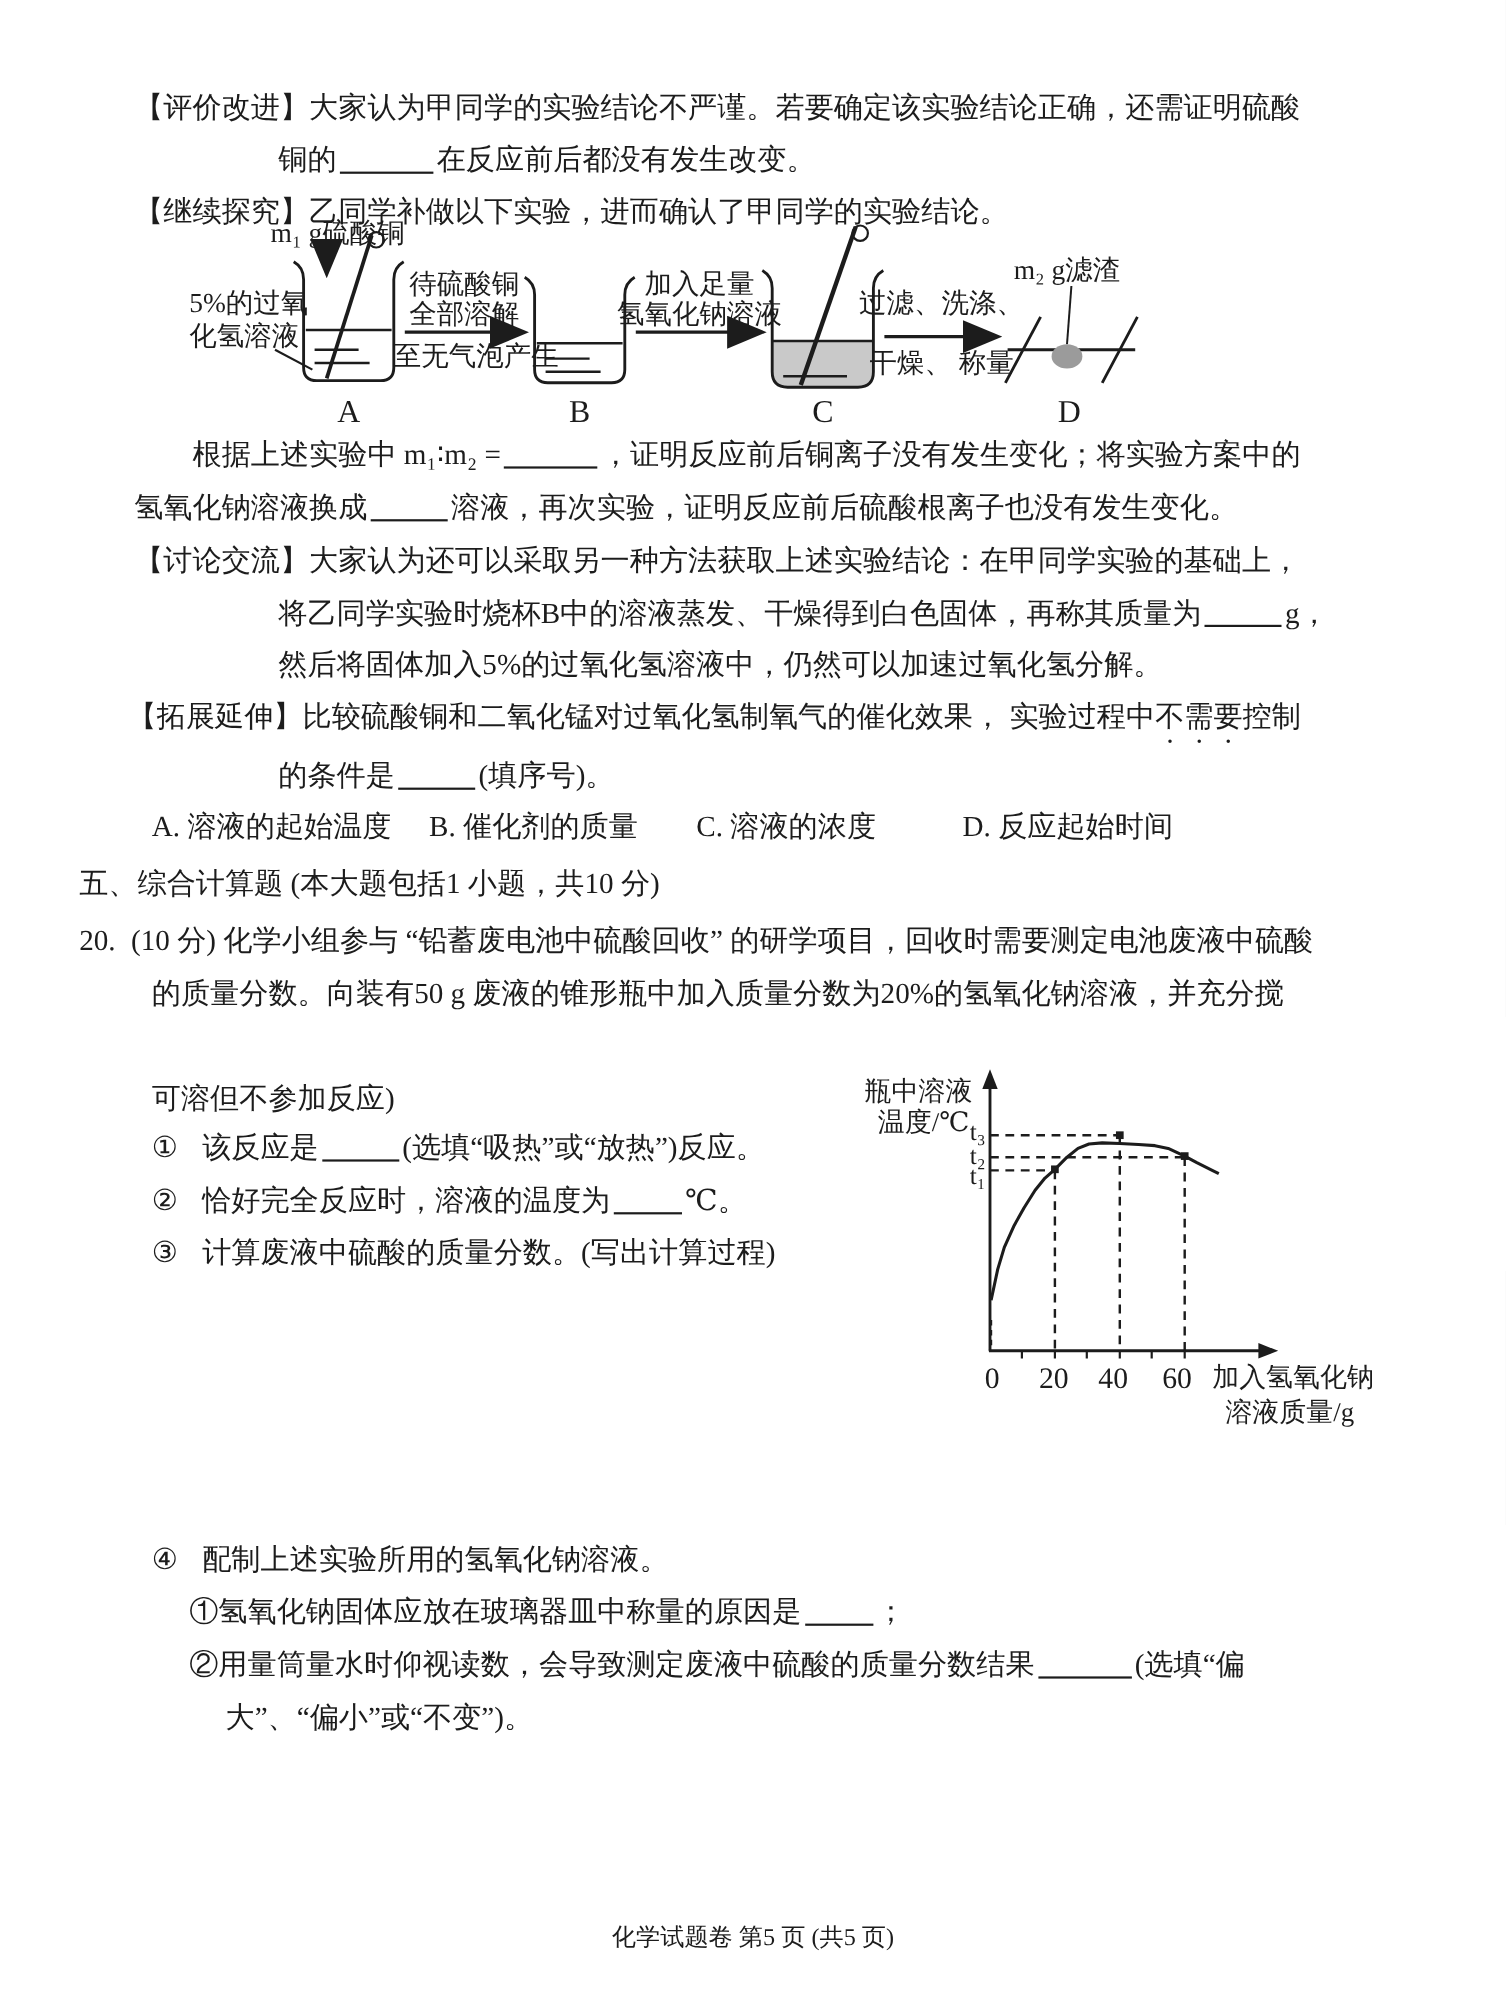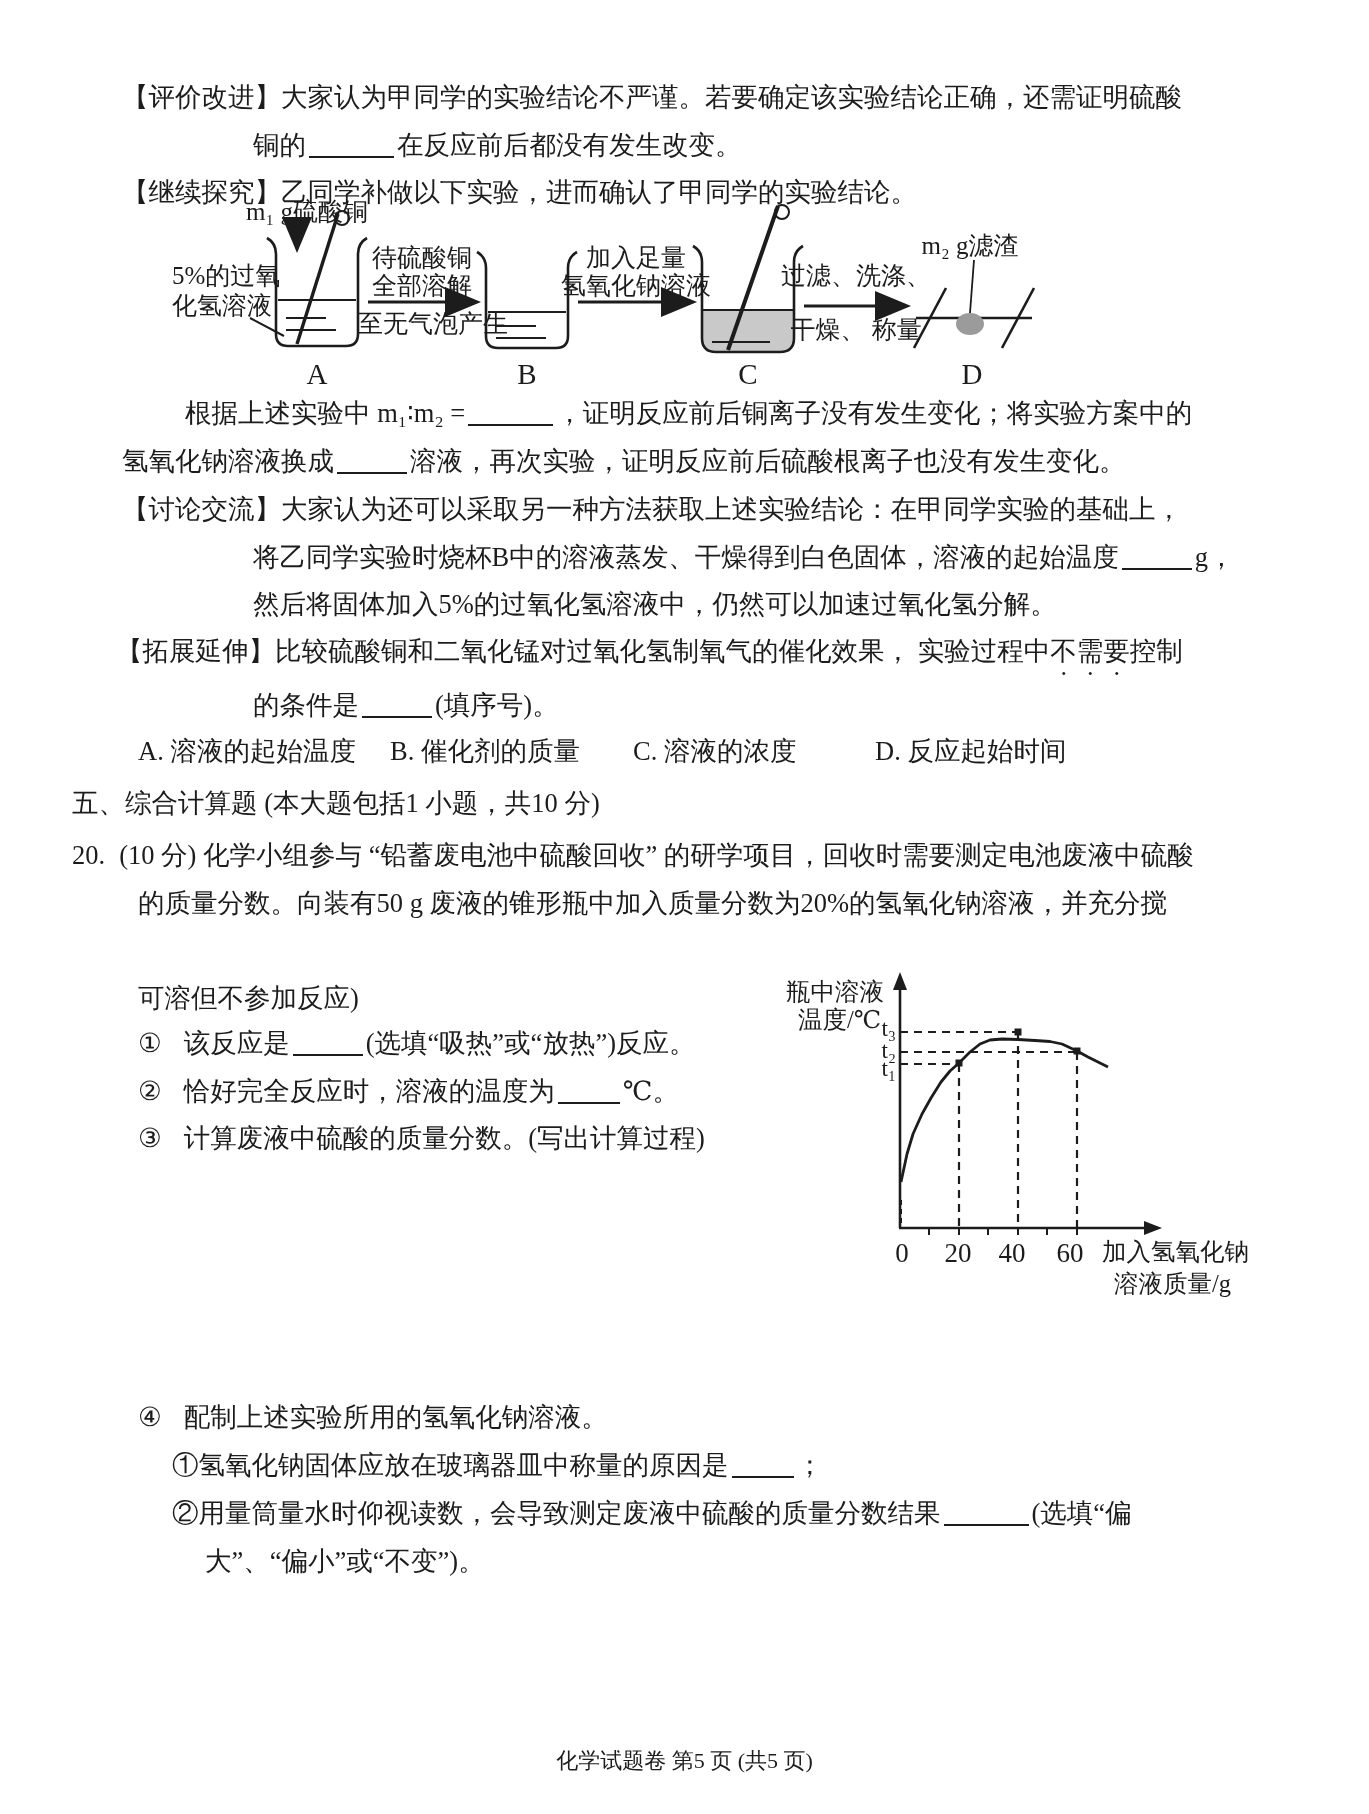--- a/index.html
+++ b/index.html
@@ -96,30 +96,30 @@
       <line x1="766" y1="122" x2="882" y2="122" stroke="#1c1c1c" stroke-width="2.6"></line>
       <ellipse cx="820" cy="128" rx="14" ry="11" fill="#9b9b9b"></ellipse>
     </g>
 
     <text x="167" y="188" font-size="29" text-anchor="middle">A</text>
     <text x="377" y="188" font-size="29" text-anchor="middle">B</text>
     <text x="598" y="188" font-size="29" text-anchor="middle">C</text>
     <text x="822" y="188" font-size="29" text-anchor="middle">D</text>
   </svg>
 
-  <div class="tline" style="left:185px; top:396px">
+  <div class="tline" style="left:175px; top:396px">
     <span>根据上述实验中 m₁∶m₂ =</span><span class="blank bw85"></span><span>，证明反应前后铜离子没有发生变化；将实验方案中的</span>
   </div>
   <div class="tline" style="left:122px; top:444px">
     <span>氢氧化钠溶液换成</span><span class="blank"></span><span>溶液，再次实验，证明反应前后硫酸根离子也没有发生变化。</span>
   </div>
 
   <div class="tline" style="left:122px; top:492px">【讨论交流】大家认为还可以采取另一种方法获取上述实验结论：在甲同学实验的基础上，</div>
   <div class="tline" style="left:253px; top:540px">
-    <span>将乙同学实验时烧杯B中的溶液蒸发、干燥得到白色固体，溶液的起始温度</span><span class="blank"></span><span>g，</span>
+    <span>将乙同学实验时烧杯B中的溶液蒸发、干燥得到白色固体，再称其质量为</span><span class="blank"></span><span>g，</span>
   </div>
   <div class="tline" style="left:253px; top:587px">然后将固体加入5%的过氧化氢溶液中，仍然可以加速过氧化氢分解。</div>
 
   <div class="tline" style="left:116px; top:634px">
     <span>【拓展延伸】比较硫酸铜和二氧化锰对过氧化氢制氧气的催化效果， 实验过程中</span><span class="emph">不需要</span><span>控制</span>
   </div>
   <div class="tline" style="left:253px; top:688px">
     <span>的条件是</span><span class="blank"></span><span>(填序号)。</span>
   </div>
 

